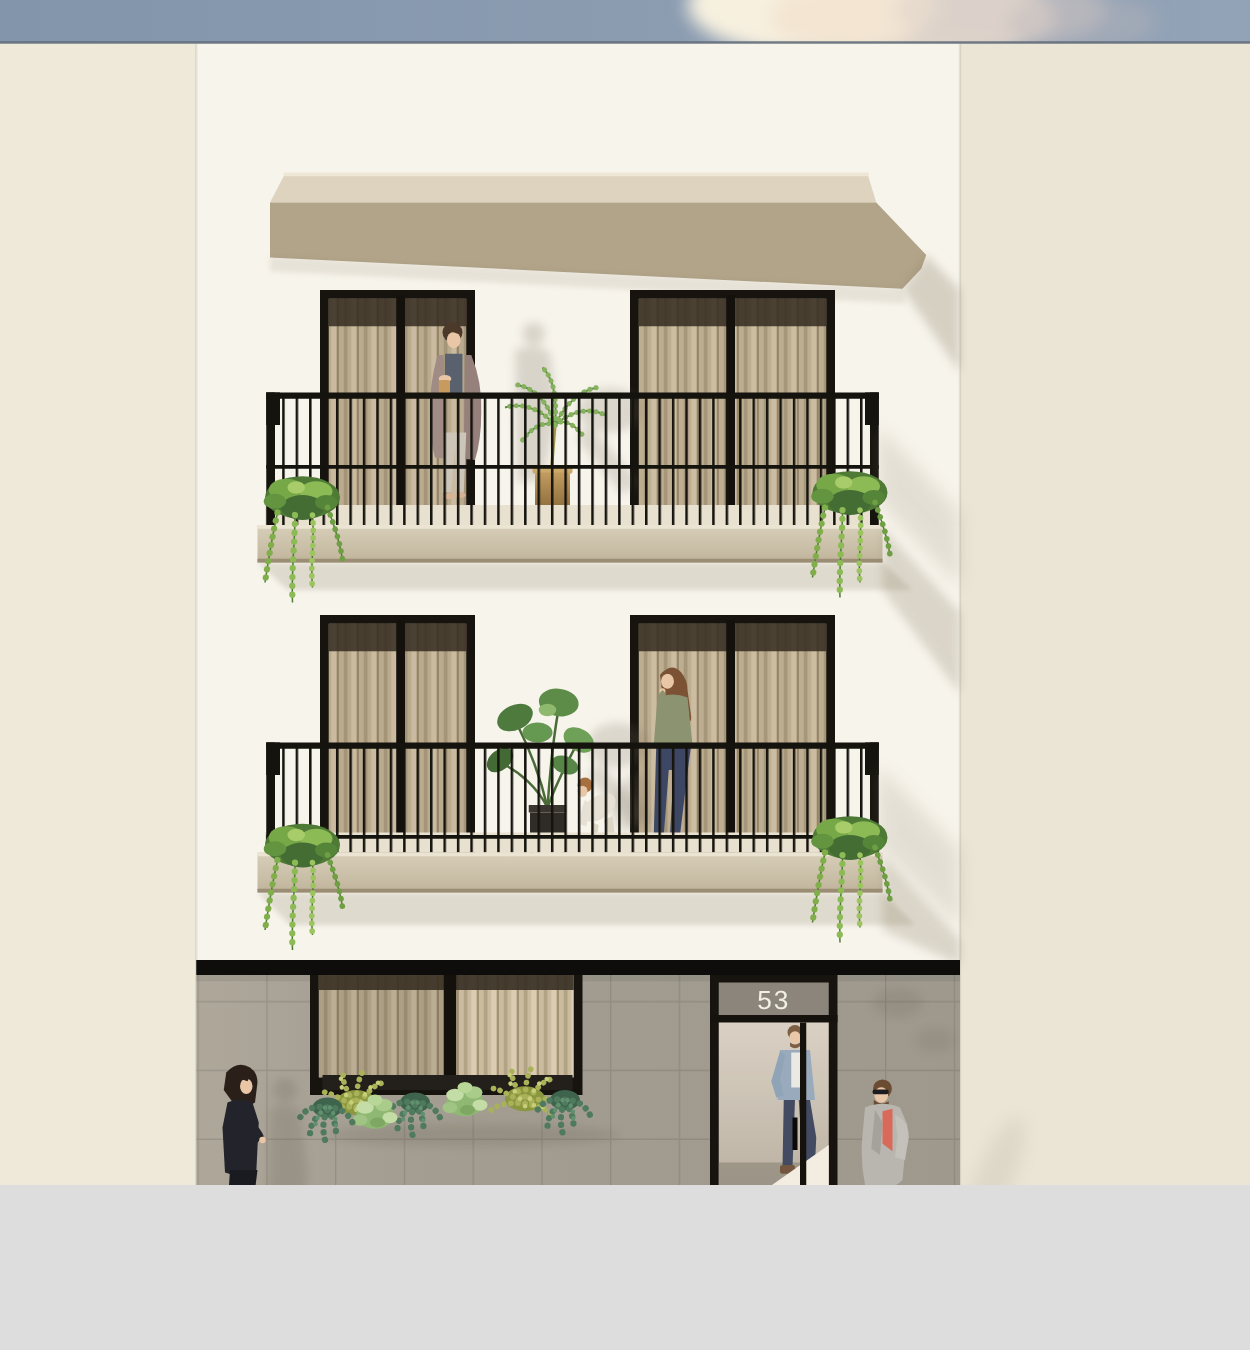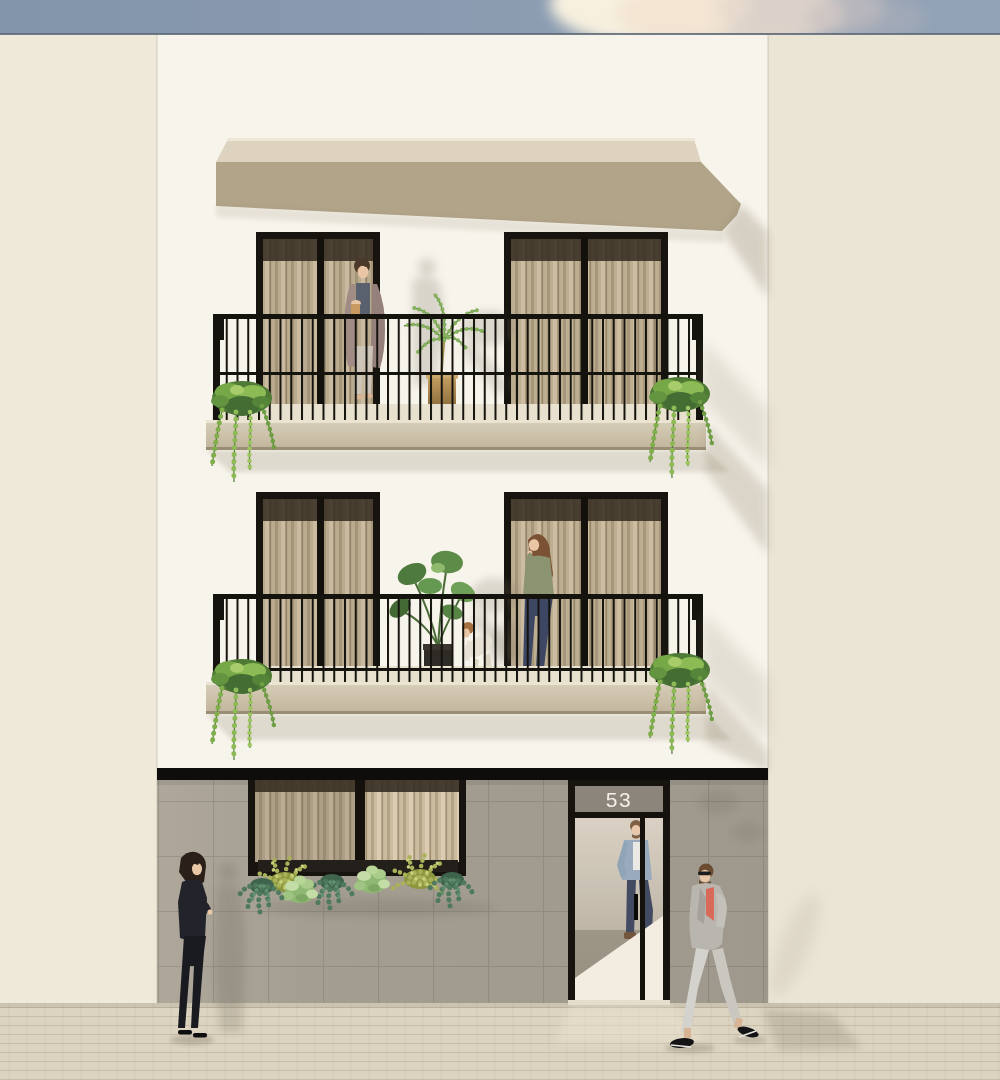--- a/index.html
+++ b/index.html
@@ -1,16 +1,16 @@
 <!DOCTYPE html>
 <html><head>
 <meta charset="utf-8">
 <style>
   html,body{margin:0;padding:0;background:#ddd;}
-  .stage{position:relative;width:1000px;height:1080px;overflow:hidden;background:#f7f4ec;
+  .stage{position:relative;width:1000px;height:948px;overflow:hidden;background:#f7f4ec;
          font-family:"Liberation Sans",sans-serif;}
   svg{display:block;position:absolute;left:0;top:0;}
   text{font-family:"Liberation Sans",sans-serif;}
 </style>
 </head>
 <body>
 
 <div class="stage">
 <svg width="1000" height="1080" viewBox="0 0 1000 1080">
   <defs>

